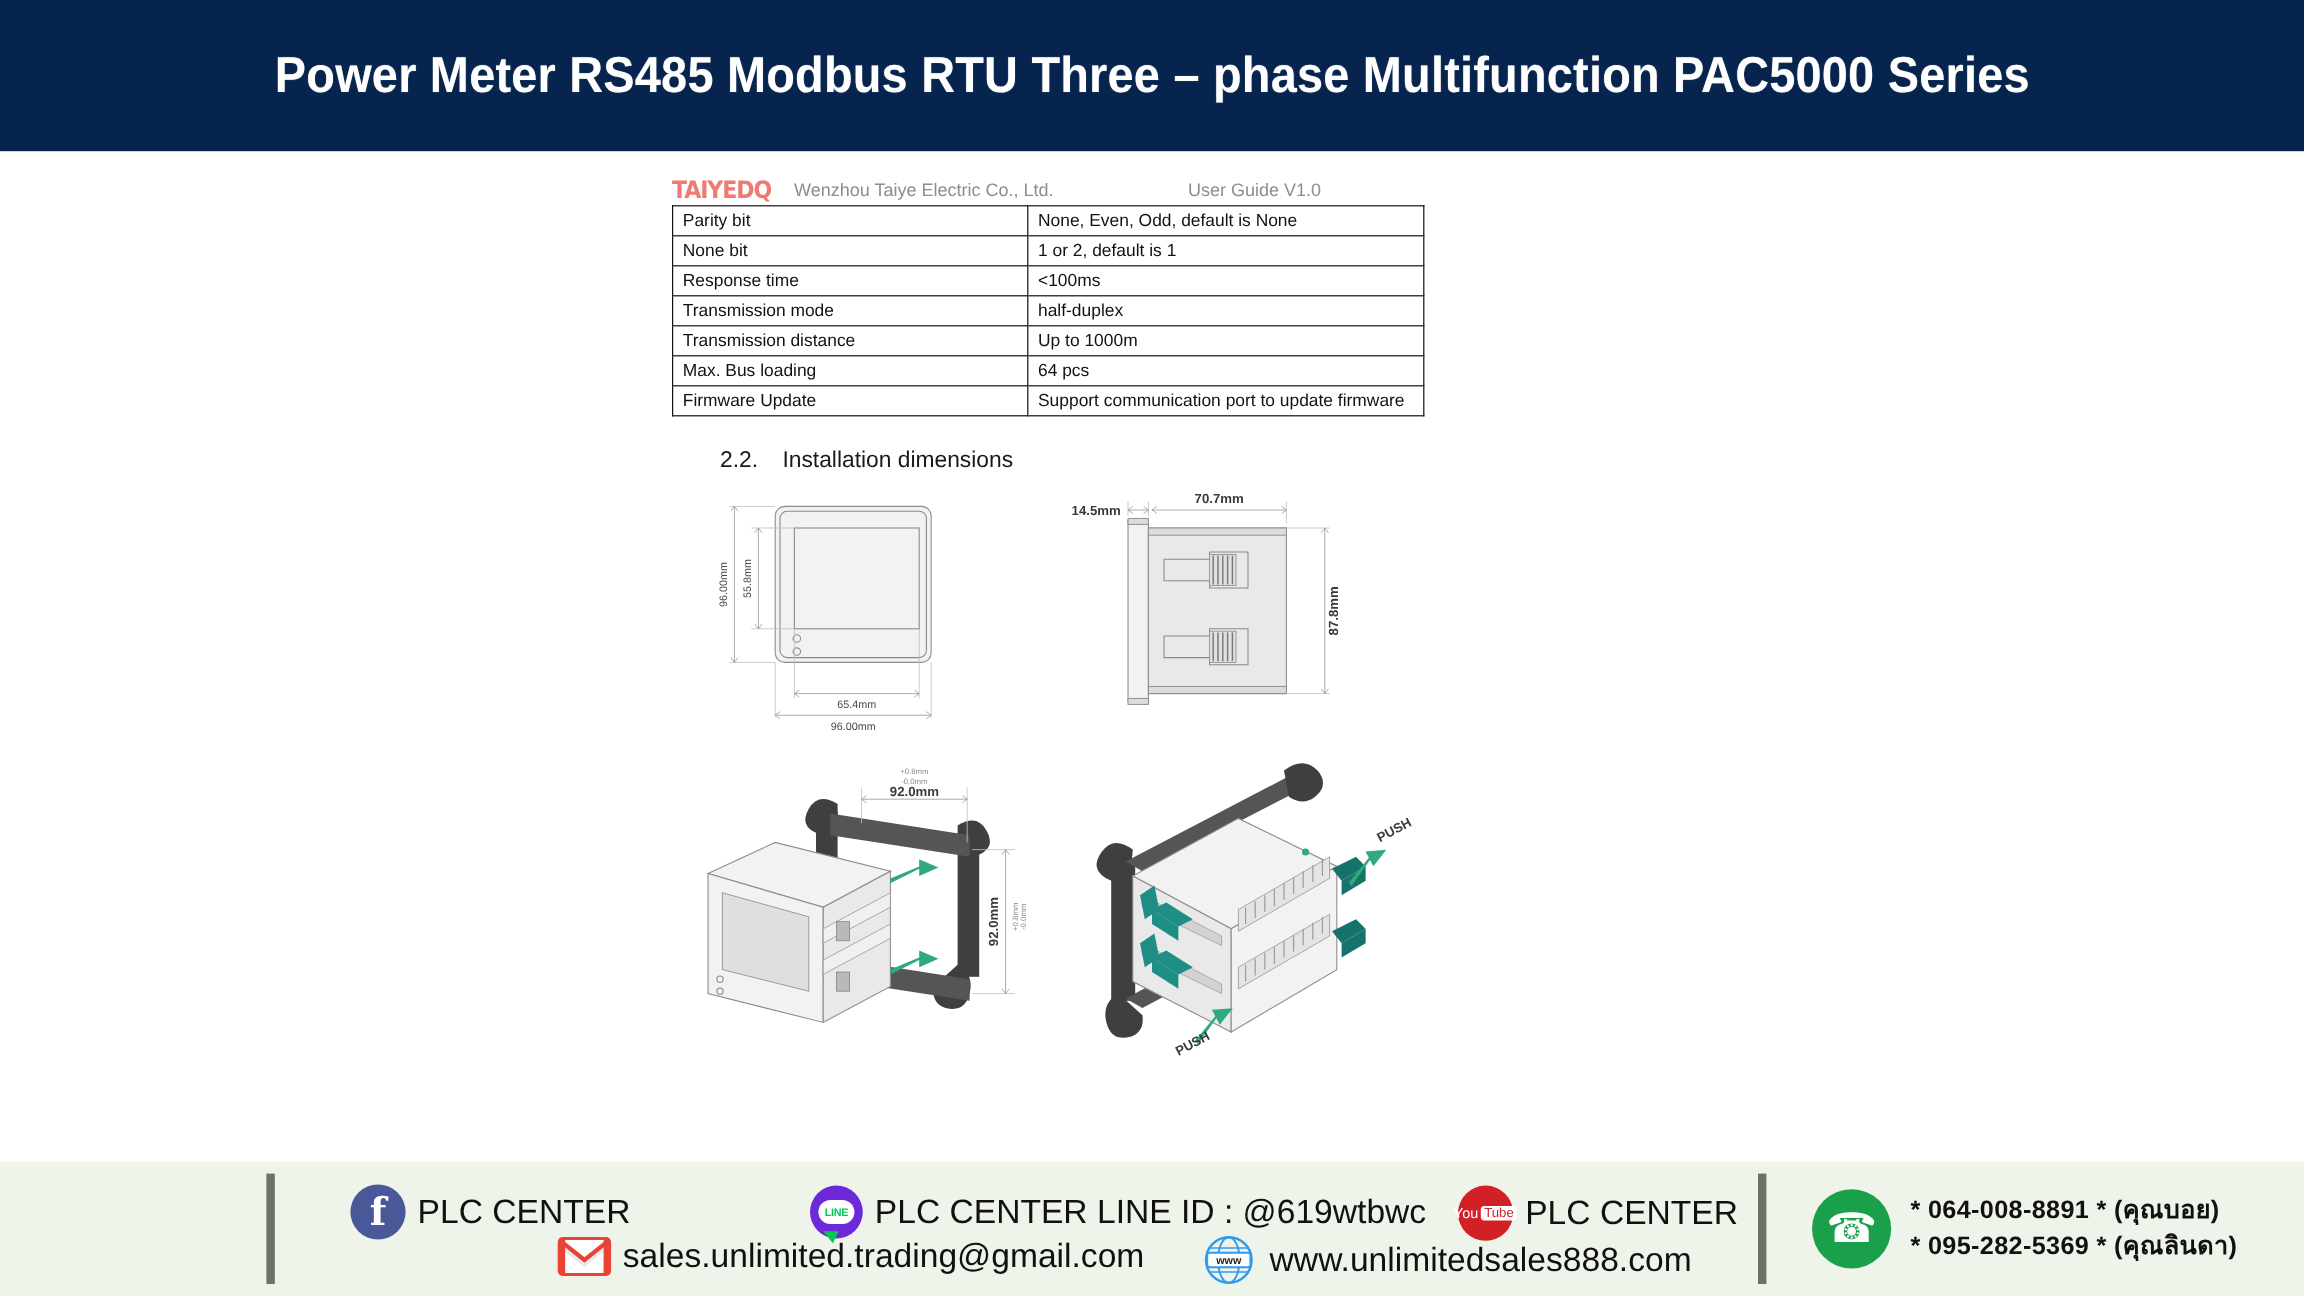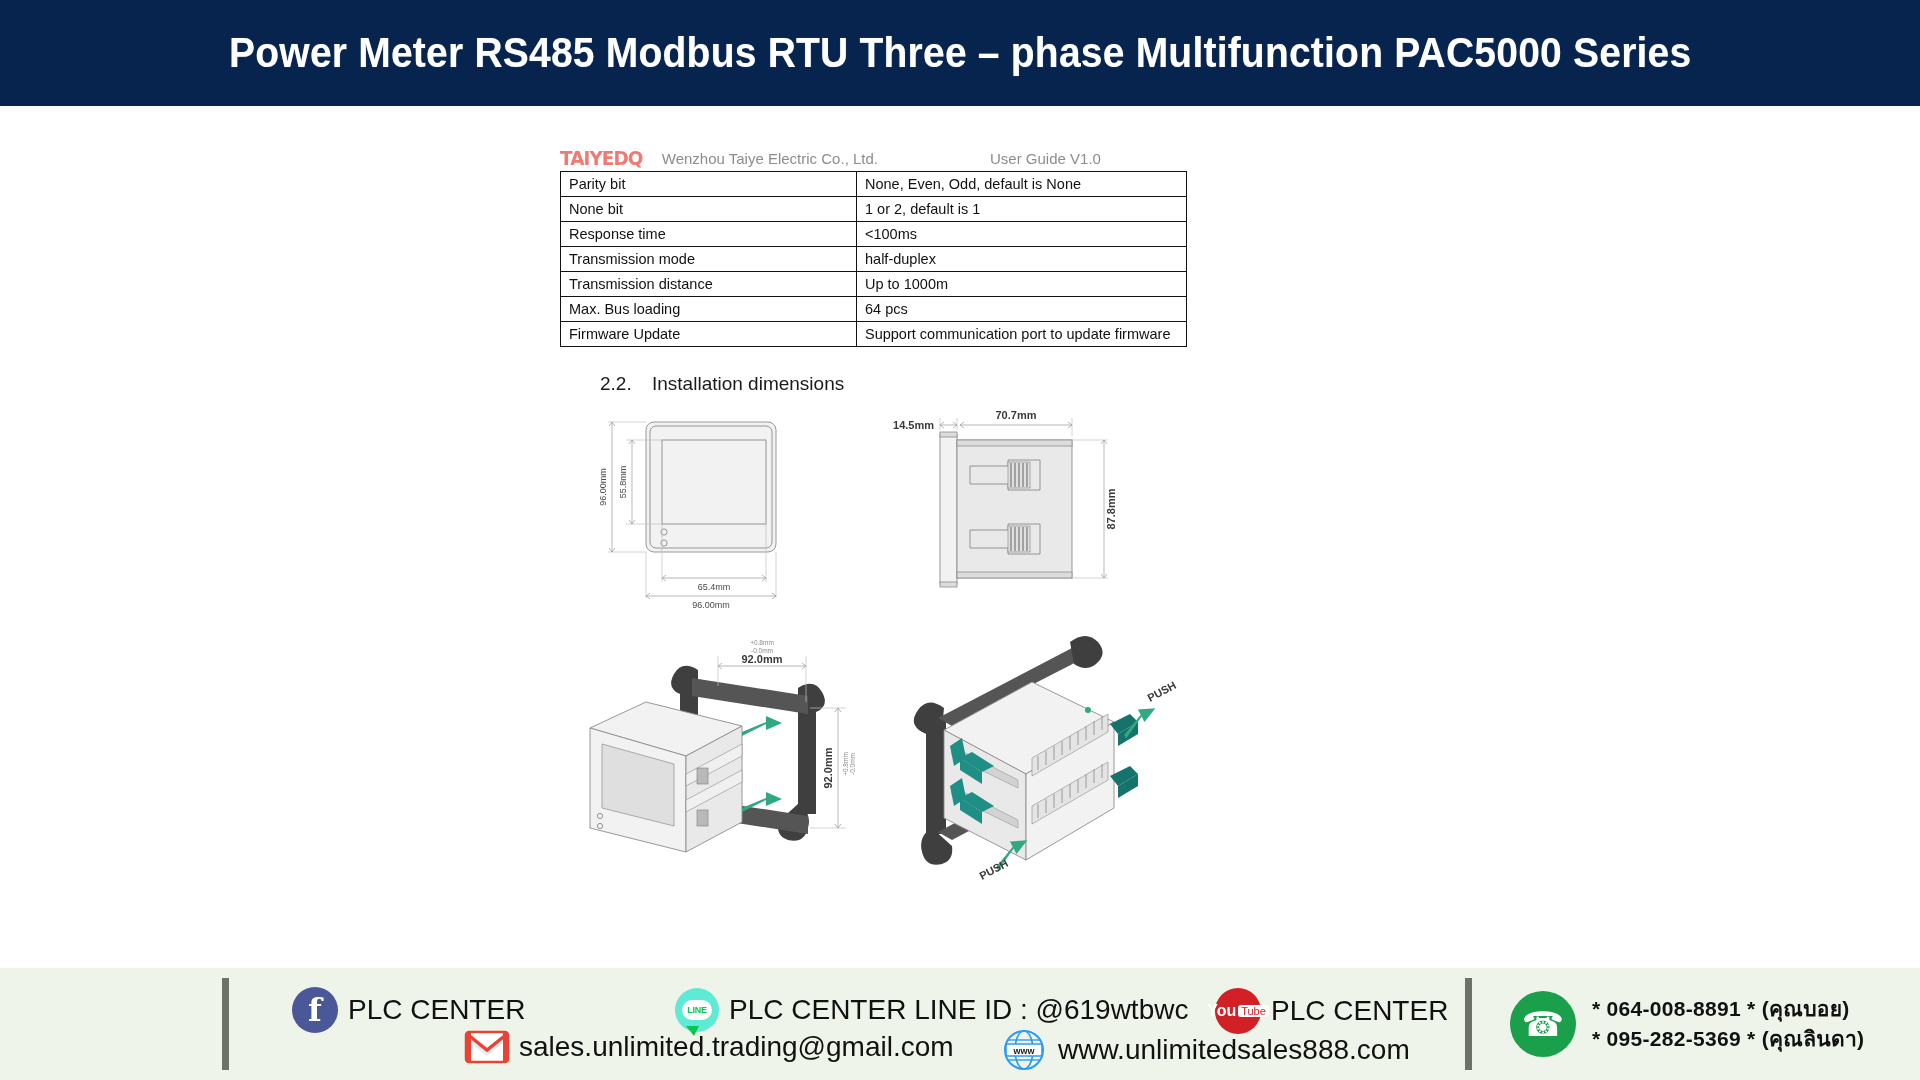--- a/index.html
+++ b/index.html
@@ -7,21 +7,21 @@
   html, body {
     width: 1920px; height: 1080px;
     background: #ffffff;
     font-family: "Liberation Sans", sans-serif;
     overflow: hidden;
   }
   .page { position: relative; width: 1920px; height: 1080px; background: #fff; }
 
   
   .banner {
-    position: absolute; left: 0; top: 0; width: 1920px; height: 106px;
+    position: absolute; left: 0; top: 0; width: 1920px; height: 126px;
     background: #06244d;
     display: flex; align-items: center; justify-content: center;
   }
   .banner-title {
     color: #ffffff;
     font-size: 42px;
     font-weight: bold;
     letter-spacing: 0.2px;
     font-family: "Liberation Sans Narrow", "Liberation Sans", sans-serif;
     transform: scaleX(0.93);
@@ -127,41 +127,41 @@
   }
 
   .ico { position: relative; flex: 0 0 auto; }
   .ico-fb {
     width: 46px; height: 46px; border-radius: 50%; background: #4a5899;
     display: flex; align-items: center; justify-content: center;
     color: #fff; font-size: 32px; font-weight: bold;
     font-family: "DejaVu Serif", serif; line-height: 1;
   }
   .ico-line {
-    width: 44px; height: 44px; border-radius: 50%; background: #5eead4;
+    width: 44px; height: 44px; border-radius: 50%; background: #6d28d9;
     display: flex; align-items: center; justify-content: center;
     position: relative;
   }
   .ico-line::after {
     content: ""; position: absolute; left: 11px; bottom: -4px;
     border-left: 8px solid transparent; border-right: 5px solid transparent;
     border-top: 10px solid #06c755;
   }
   .line-bubble {
     width: 30px; height: 20px; border-radius: 10px; background: #fff;
     display: flex; align-items: center; justify-content: center;
     color: #06c755; font-size: 9px; font-weight: bold;
     font-family: "Liberation Sans", sans-serif; letter-spacing: -0.3px;
   }
   .ico-yt {
     width: 46px; height: 46px; border-radius: 50%; background: #d22027;
     display: flex; align-items: center; justify-content: center;
   }
   .yt-inner { display: flex; align-items: center; gap: 2px; }
-  .yt-you { color: #fff; font-size: 16px; font-weight: bold; font-family: "Liberation Sans", sans-serif; }
+  .yt-you { color: #fff; font-size: 12px; font-weight: normal; font-family: "Liberation Sans", sans-serif; }
   .yt-tube {
     background: #fff; color: #d22027; font-size: 11px; font-weight: normal;
     padding: 0 3px; border-radius: 3px; font-family: "Liberation Sans", sans-serif;
   }
   .ico-phone {
     width: 66px; height: 66px; border-radius: 50%; background: #1aa04b;
     display: flex; align-items: center; justify-content: center;
     color: #fff; font-size: 34px; line-height: 1;
   }
   .phone-lines { margin-left: 16px; }

